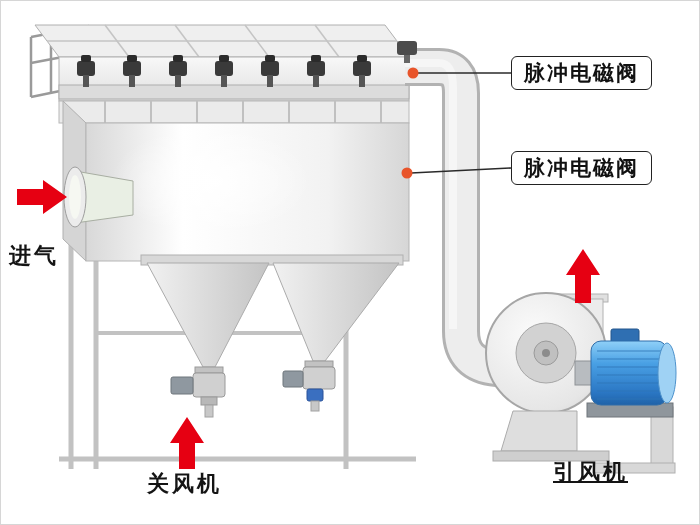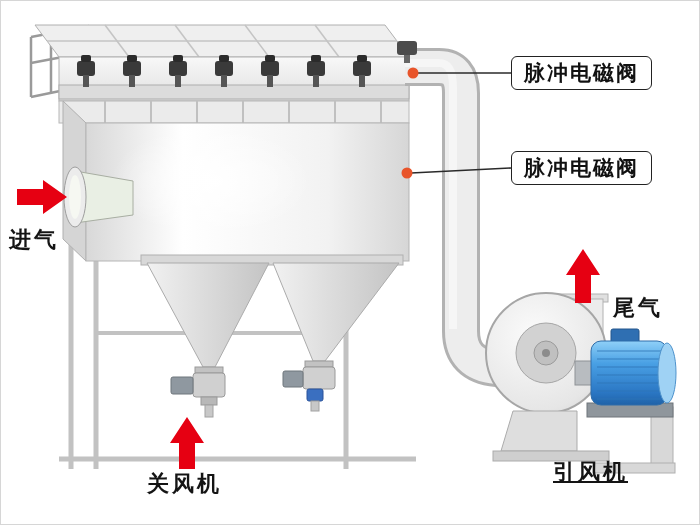--- a/index.html
+++ b/index.html
@@ -206,17 +206,16 @@
       <line x1="416" y1="72" x2="510" y2="72" stroke-width="1.6" stroke="#2a2a2a"></line>
       <line x1="410" y1="172" x2="510" y2="167" stroke-width="1.6" stroke="#2a2a2a"></line>
       <circle cx="412" cy="72" r="5.5" fill="#e8542a"></circle>
       <circle cx="406" cy="172" r="5.5" fill="#e8542a"></circle>
     </g>
   </svg>
 
   <div class="callout" style="left:510px;top:55px;">脉冲电磁阀</div>
   <div class="callout" style="left:510px;top:150px;">脉冲电磁阀</div>
 
-  <div class="plain" style="left:8px;top:224px;">进气</div>
+  <div class="plain" style="left:8px;top:240px;">进气</div>
   <div class="plain" style="left:146px;top:468px;">关风机</div>
-  <div class="plain" style="left:612px;top:292px;">尾气</div>
   <div class="plain" style="left:552px;top:456px;text-decoration:underline;">引风机</div>
 </div>
 
 </body></html>

